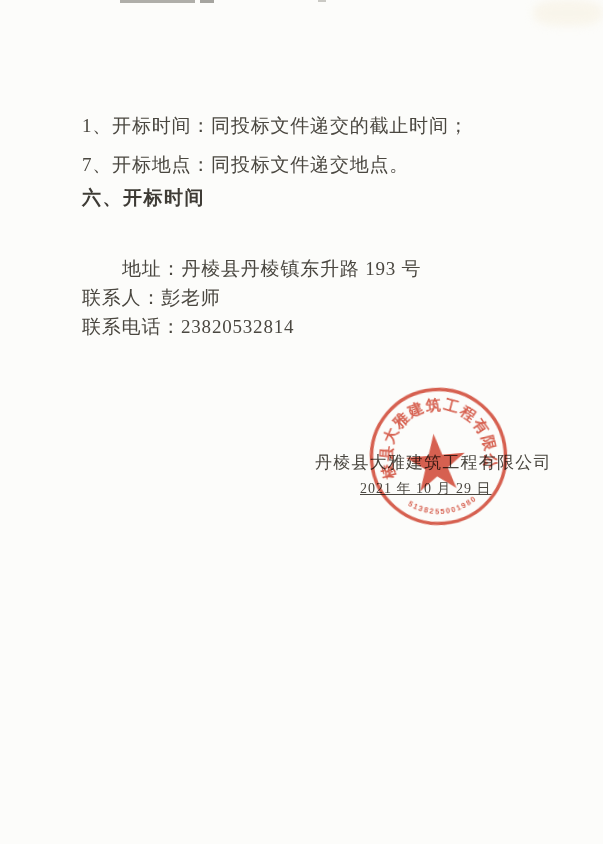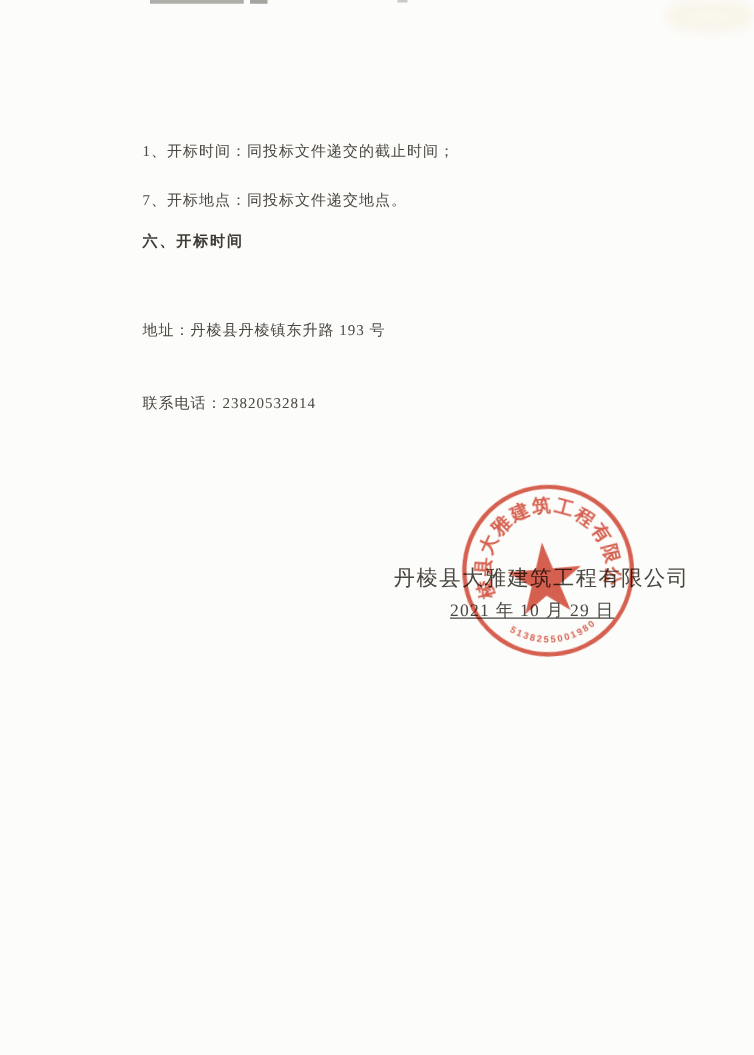--- a/index.html
+++ b/index.html
@@ -7,37 +7,37 @@
     width: 603px; height: 844px;
     background: var(--page-bg, #fcfcfa);
     position: relative;
     overflow: hidden;
     font-family: "Liberation Serif", "DejaVu Serif", serif;
   }
   .page { position: absolute; inset: 0; }
 
   .textline {
     position: absolute;
-    left: 114px;
-    font-size: 12px;
+    left: 82px;
+    font-size: 19px;
     letter-spacing: 0.8px;
     color: var(--text, #4a4740);
     white-space: nowrap;
     line-height: 1.15;
   }
   .line-open-time     { top: 115px; }
   .line-open-location { top: 154px; }
   .heading {
     top: 187px;
     font-weight: 700;
     color: var(--heading, #3e3b35);
     letter-spacing: 1.5px;
   }
   .line-tenderer { top: 229px; }
-  .line-address  { top: 258px; }
+  .line-address  { top: 258px; margin-left: 40px; }
   .line-person   { top: 287px; }
   .line-phone    { top: 316px; }
 
   .sig-company {
     position: absolute; left: 315px; top: 451px;
     font-size: 17px; letter-spacing: 1.2px;
     color: var(--text, #4a4740); white-space: nowrap;
   }
   .sig-date {
     position: absolute; left: 360px; top: 480px;
@@ -86,20 +86,21 @@
 
   <div class="textline line-open-time">1、开标时间：同投标文件递交的截止时间；</div>
 
   <div class="textline line-open-location">7、开标地点：同投标文件递交地点。</div>
 
   <div class="textline heading">六、开标时间</div>
 
 
   <div class="textline line-address">地址：丹棱县丹棱镇东升路 193 号</div>
 
+  <div class="textline line-person">联系人：彭老师</div>
 
   <div class="textline line-phone">联系电话：23820532814</div>
 
   <div class="sig-company">丹棱县大雅建筑工程有限公司</div>
 
   <div class="sig-date">2021 年 10 月 29 日</div>
 
   <div class="seal">
     <svg viewBox="-82.5 -82.5 165 165" xmlns="http://www.w3.org/2000/svg">
       <defs>

